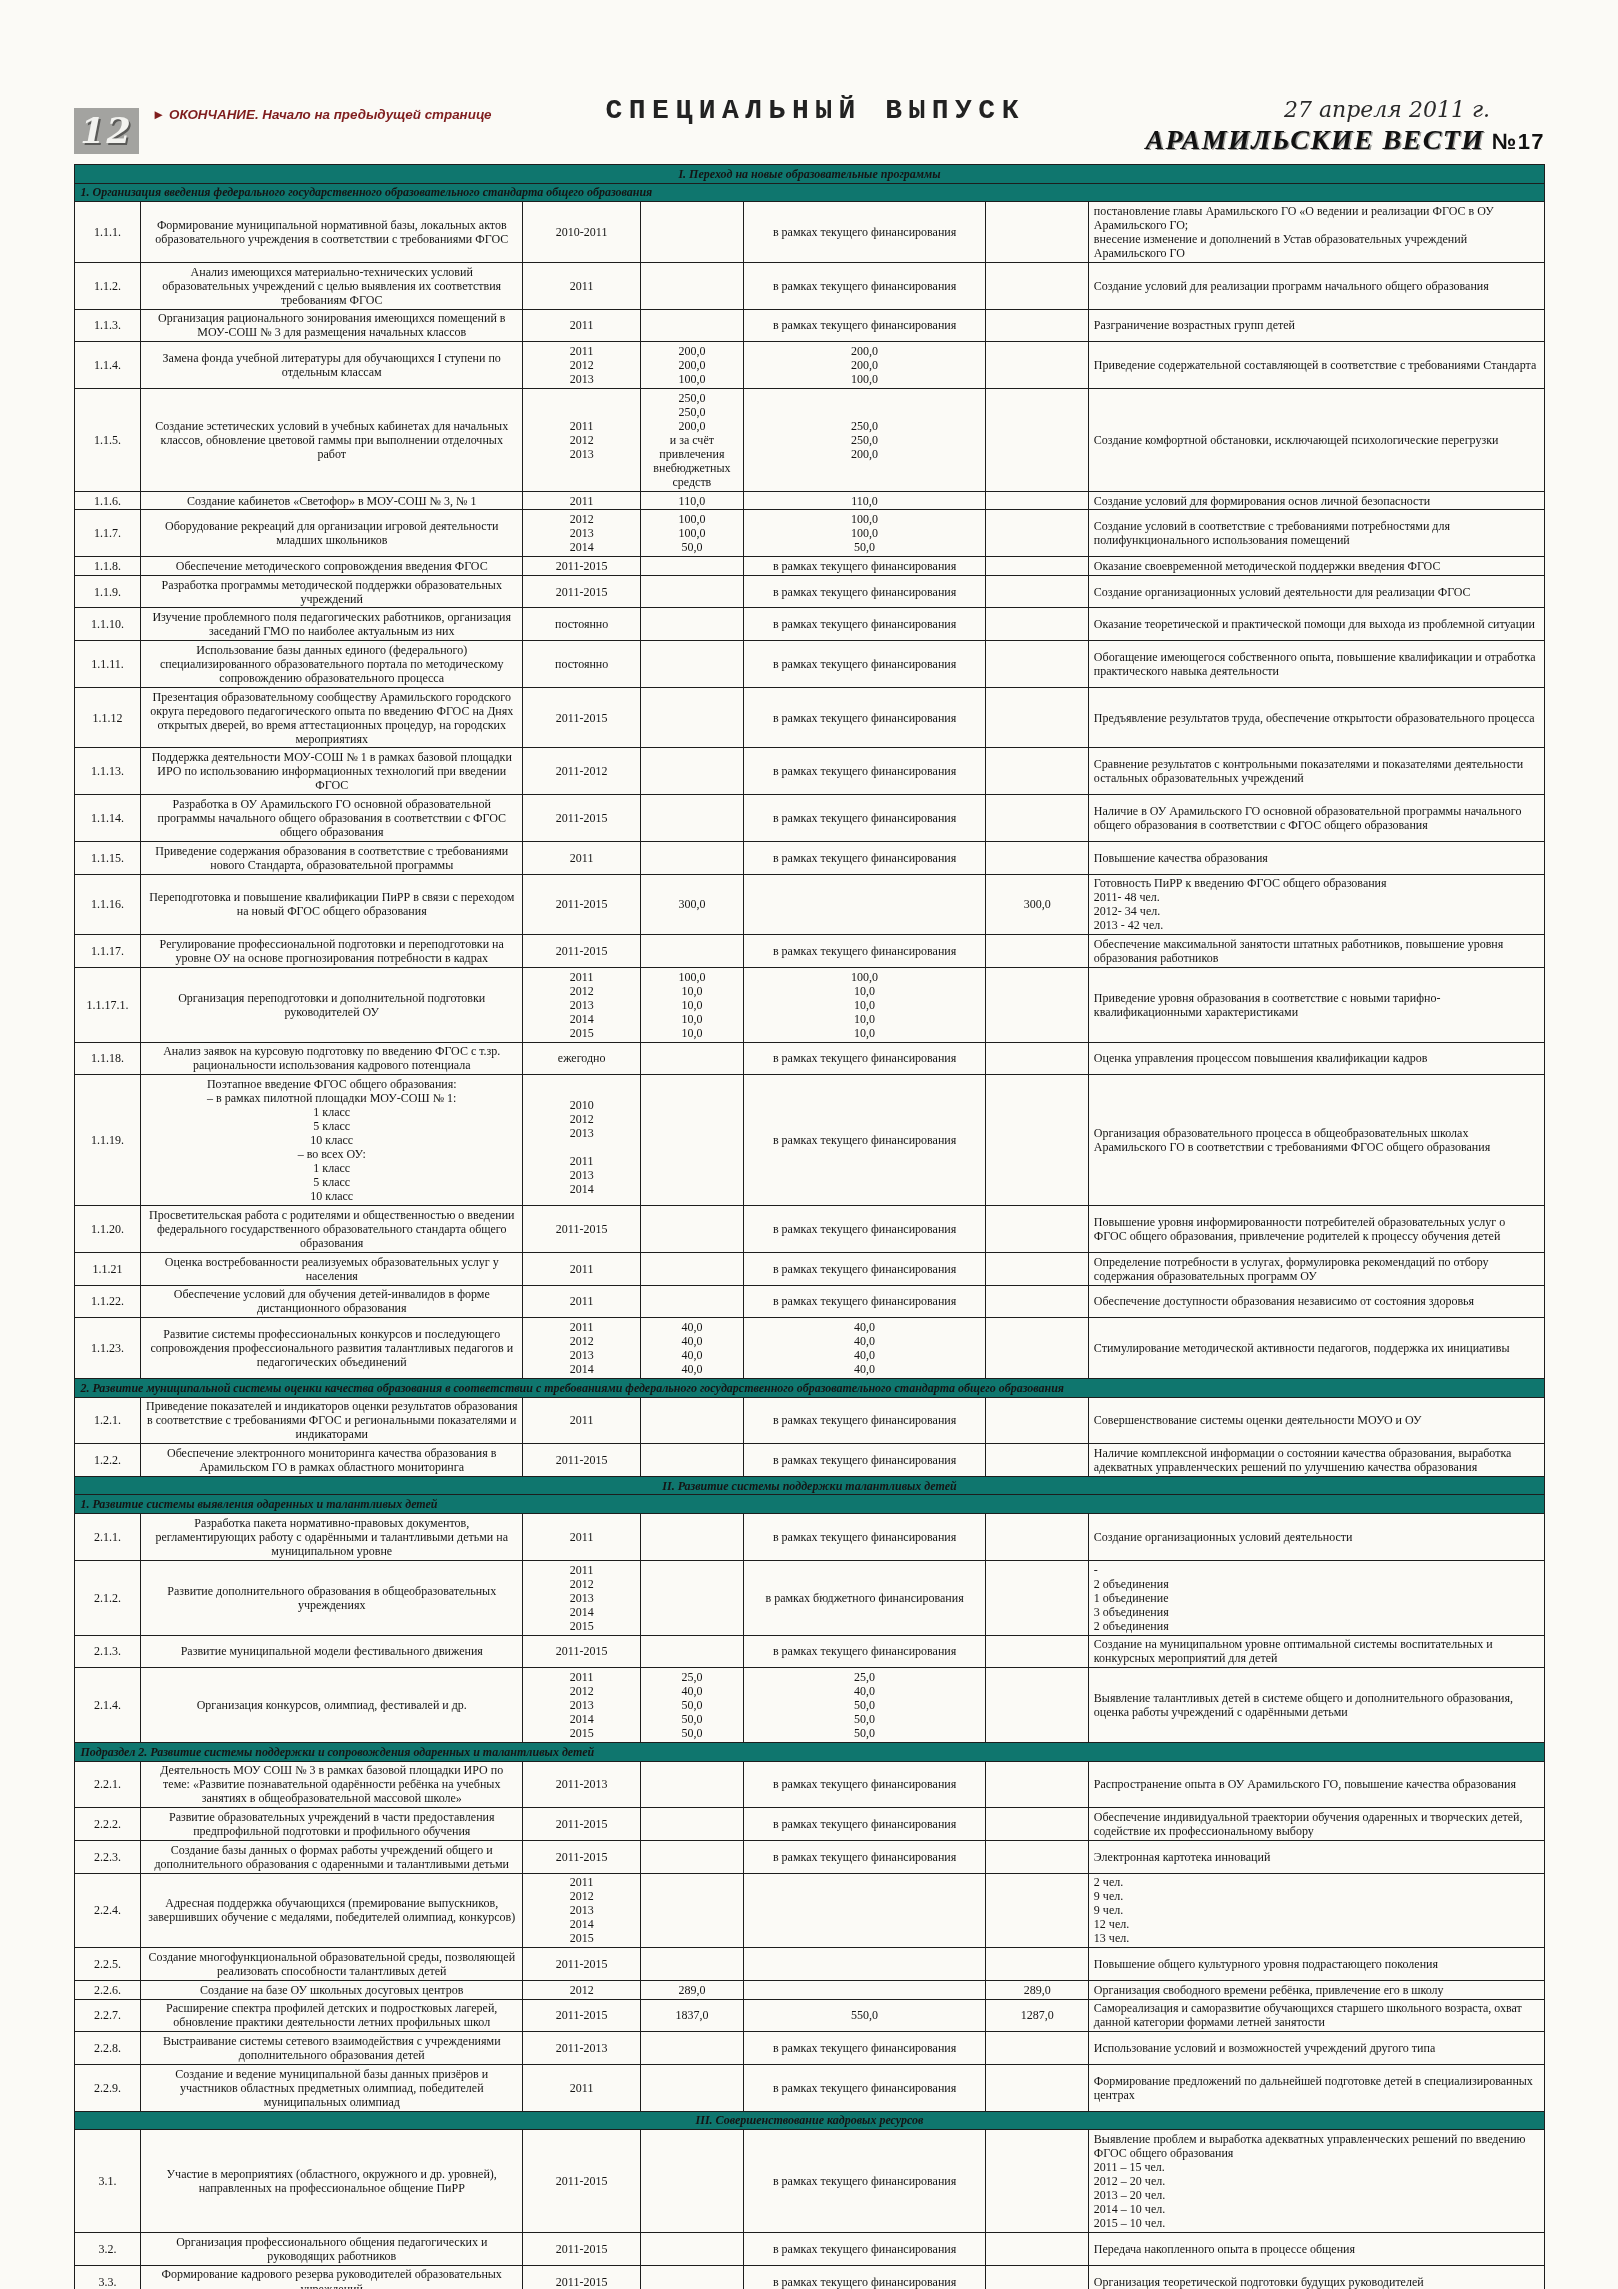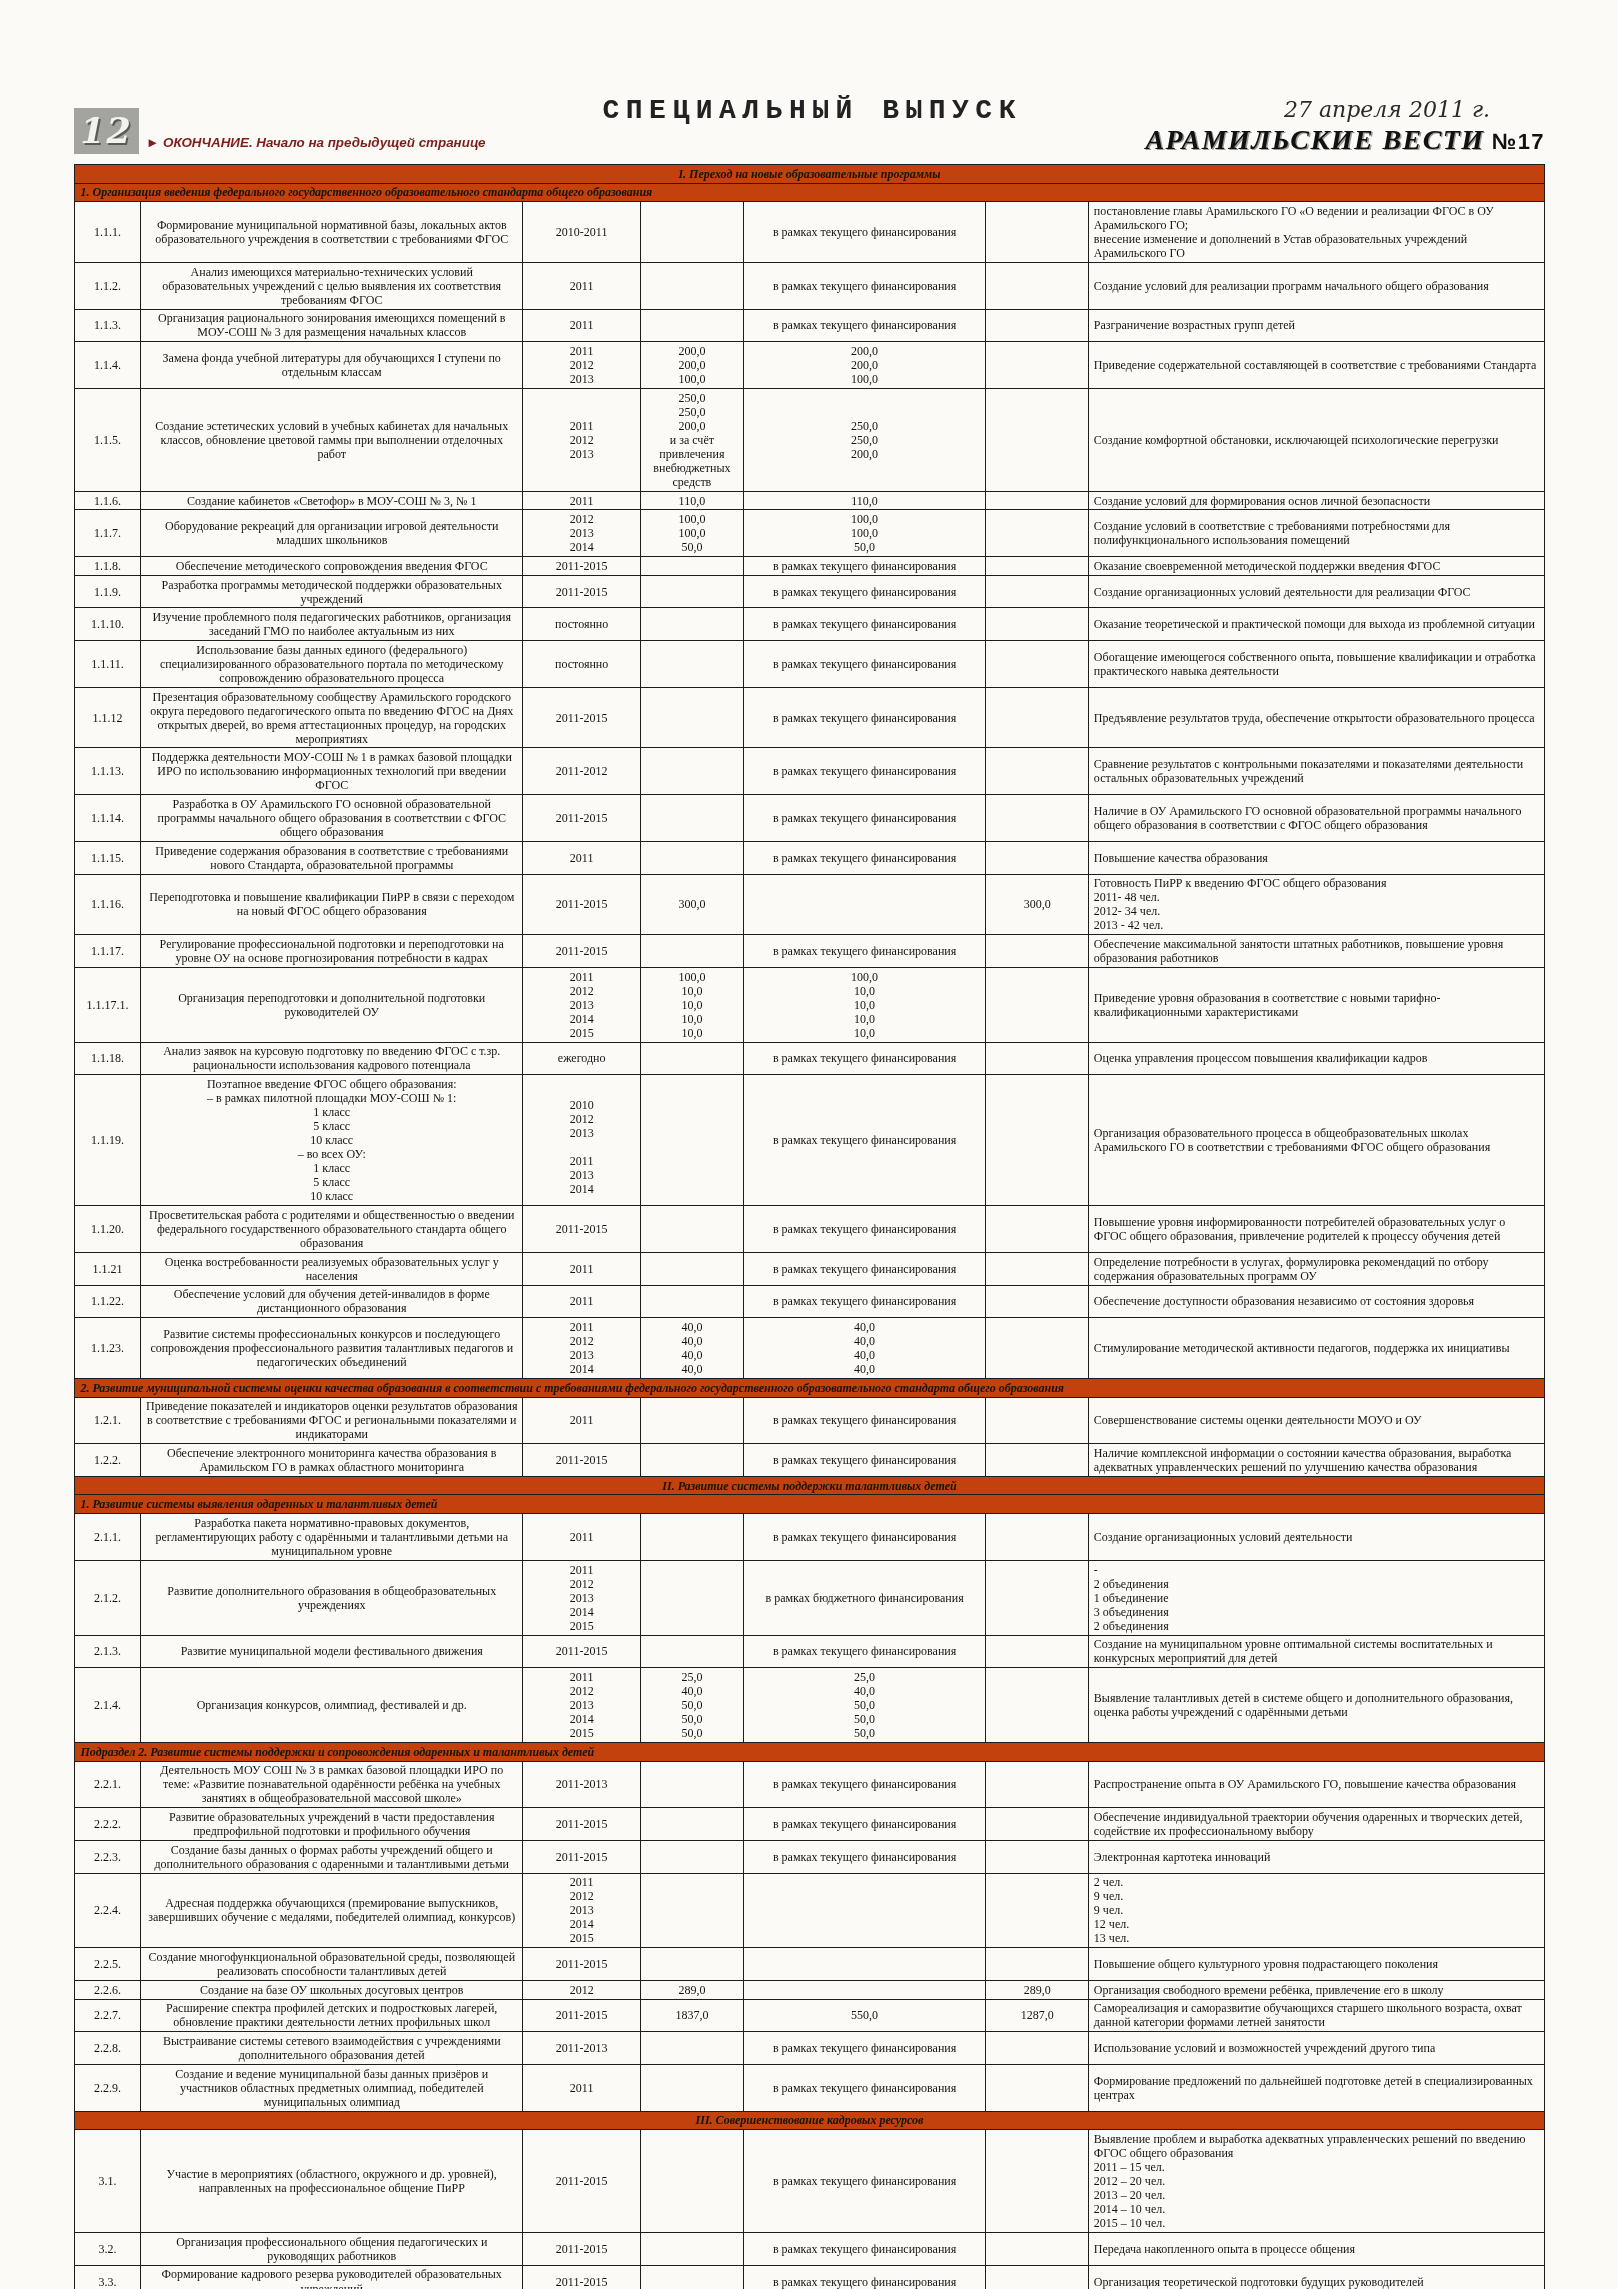--- a/index.html
+++ b/index.html
@@ -5,21 +5,21 @@
   html,body{margin:0;padding:0;background:#cfcfcc;}
   .page{
     width:1619px;height:2290px;margin:0 auto;background:#fbfaf6;color:#141414;
     font-family:"Liberation Serif",serif;position:relative;overflow:hidden;box-sizing:border-box;
   }
   
   .masthead{
     position:absolute;top:51px;left:74px;right:74px;height:103px;
     display:flex;align-items:flex-end;justify-content:space-between;
   }
-  .mh-left{display:flex;align-items:flex-end;gap:7px;min-width:397px;}
+  .mh-left{display:flex;gap:13px;min-width:397px;}
   .pagenum{
     width:65px;height:46px;background:#a3a3a0;color:#f2f2ef;
     font:bold italic 35px/46px "DejaVu Serif",serif;text-align:center;
     text-shadow:1.8px 1.8px 0 #5a5a58;letter-spacing:1.8px;
   }
   .cont-note{
     font:bold italic 13.4px/1.1 "Liberation Sans",sans-serif;color:#7f1d1d;
     padding-bottom:3.7px;white-space:nowrap;
   }
   .mh-center{flex:1;text-align:center;align-self:center;padding-top:16.6px;}
@@ -44,21 +44,21 @@
     vertical-align:middle;word-wrap:break-word;
   }
   td.c-num{text-align:center;}
   td.c-act{text-align:center;vertical-align:top;}
   td.c-years{text-align:center;}
   td.c-amt{text-align:center;}
   td.c-mid{text-align:center;}
   td.c-amt2{text-align:center;}
   td.c-res{text-align:left;vertical-align:top;}
   tr.section-row td{
-    font-weight:bold;font-style:italic;text-align:left;padding:1.8px 5.5px;background:#c2410c;
+    font-weight:bold;font-style:italic;text-align:left;padding:1.8px 5.5px;background:#0f766e;
   }
   tr.section-row.center td{text-align:center;}
   .line{min-height:14px;}
 </style>
 </head>
 <body>
 
 <div class="page">
 
   <header class="masthead">

